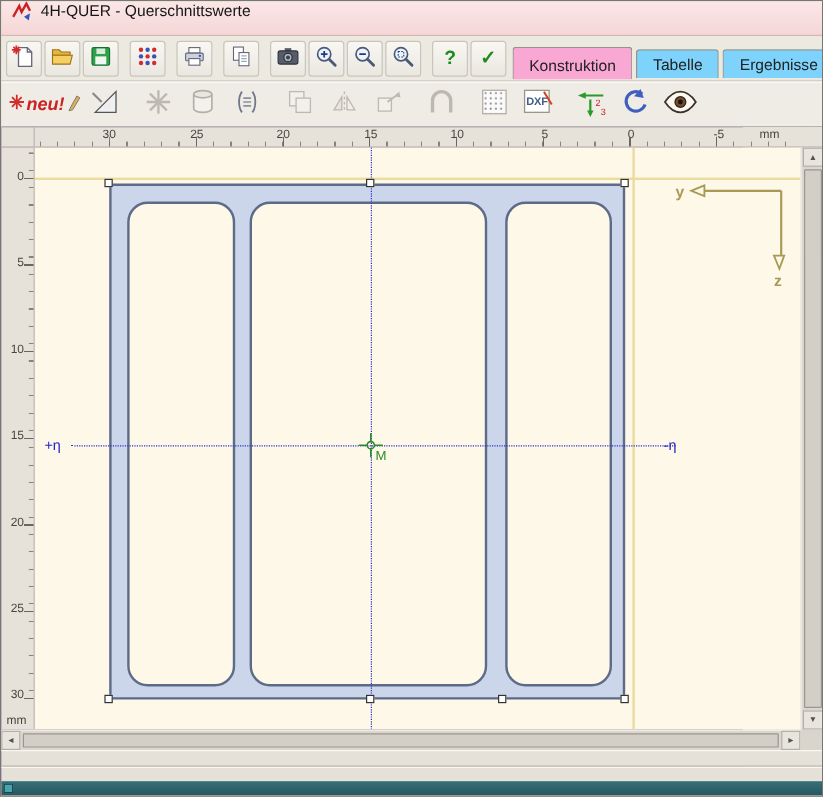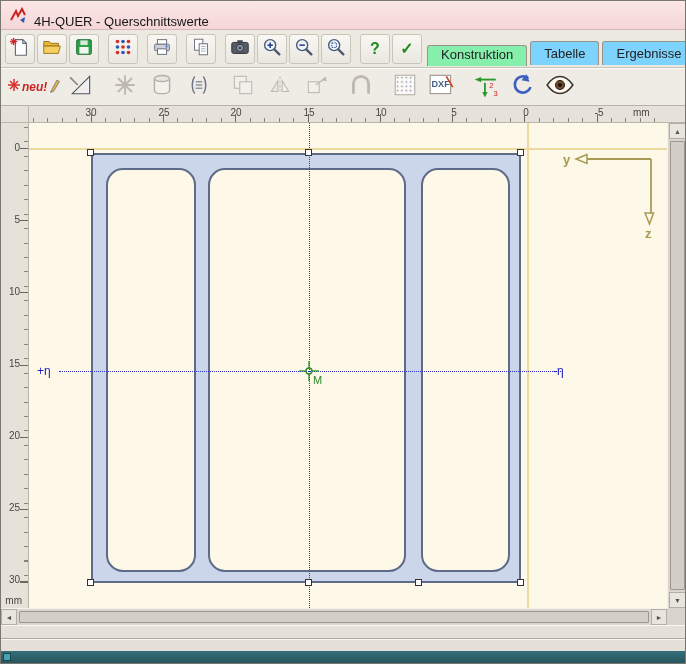--- a/index.html
+++ b/index.html
@@ -1,33 +1,33 @@
 <!DOCTYPE html>
 <html><head>
 <meta charset="utf-8">
 <style>
   html,body{margin:0;padding:0;background:#555;font-family:"Liberation Sans",sans-serif;}
   .window{position:relative;width:686px;height:664px;background:#ece9e1;border:1px solid #7a7770;box-sizing:border-box;overflow:hidden;}
 
   
-  .titlebar{height:29px;background:linear-gradient(#fbe7e7,#f5d6d6);border-bottom:1px solid #d8b6b6;display:flex;align-items:flex-end;gap:7px;padding:0 8px;box-sizing:border-box;}
+  .titlebar{height:29px;background:linear-gradient(#fbe7e7,#f5d6d6);border-bottom:1px solid #d8b6b6;display:flex;align-items:flex-start;gap:7px;padding:0 8px;box-sizing:border-box;}
   .title-text{font-size:13px;color:#161616;}
 
   
   .toolbar1{height:38px;display:flex;align-items:center;padding:3px 4px 2px 4px;box-sizing:border-box;background:#ece9e1;border-bottom:1px solid #c6c2b9;}
   .tbtn{width:28px;height:28px;flex:0 0 auto;display:flex;align-items:center;justify-content:center;border:1px solid #c9c5bc;border-radius:3px;background:linear-gradient(#f9f7f2,#eae7e0);margin-right:2px;}
   .g{margin-left:7px;}
   .glyph-green{font-size:16px;font-weight:bold;color:#1c8a1c;line-height:1;}
   .tabs{margin-left:auto;display:flex;align-items:flex-end;height:100%;}
   .tab{padding:4px 13px 4px 13px;font-size:13px;color:#222;background:#7dd3fc;border:1px solid #989389;border-bottom:none;border-radius:3px 3px 0 0;margin-left:3px;}
-  .tab.active{background:#86efac;padding-top:1px;margin-bottom:-1px;}
+  .tab.active{background:#f9a8d4;padding-top:7px;margin-bottom:-1px;}
 
   .toolbar2{height:38px;display:flex;align-items:center;gap:5px;padding:2px 6px;box-sizing:border-box;background:#efece5;border-top:1px solid #fdfcf9;border-bottom:1px solid #b7b3aa;}
   .tbtn2{height:32px;min-width:32px;display:flex;align-items:center;justify-content:center;background:transparent;border:none;}
-  .neu-text{font-size:12px;font-weight:bold;font-style:italic;color:#cc2222;margin:0 1px;}
+  .neu-text{font-size:15px;font-weight:bold;font-style:italic;color:#cc2222;margin:0 1px;}
 
   
   .work{position:absolute;left:0;top:105px;width:618px;height:547px;background:#4c1d95;}
   .corner-tl{position:absolute;left:0;top:0;width:28px;height:17px;background:#e6e2d9;border-right:1px solid #b9b5ad;border-bottom:1px solid #b9b5ad;box-sizing:border-box;}
   .ruler-top{position:absolute;left:28px;top:0;width:638px;height:17px;background:#e6e2d9;border-bottom:1px solid #b9b5ad;box-sizing:border-box;}
   .corner-tr{position:absolute;left:666px;top:0;width:20px;height:17px;background:#e6e2d9;border-bottom:1px solid #b9b5ad;box-sizing:border-box;}
   .ruler-left{position:absolute;left:0;top:17px;width:28px;height:485px;background:#e6e2d9;border-right:1px solid #b9b5ad;box-sizing:border-box;}
   .rt-label{position:absolute;top:1px;width:24px;text-align:center;font-size:10px;color:#474641;}
   .rl-label{position:absolute;right:8px;font-size:10px;color:#474641;}
   .rt-unit{position:absolute;left:604px;top:1px;font-size:10px;color:#474641;}

